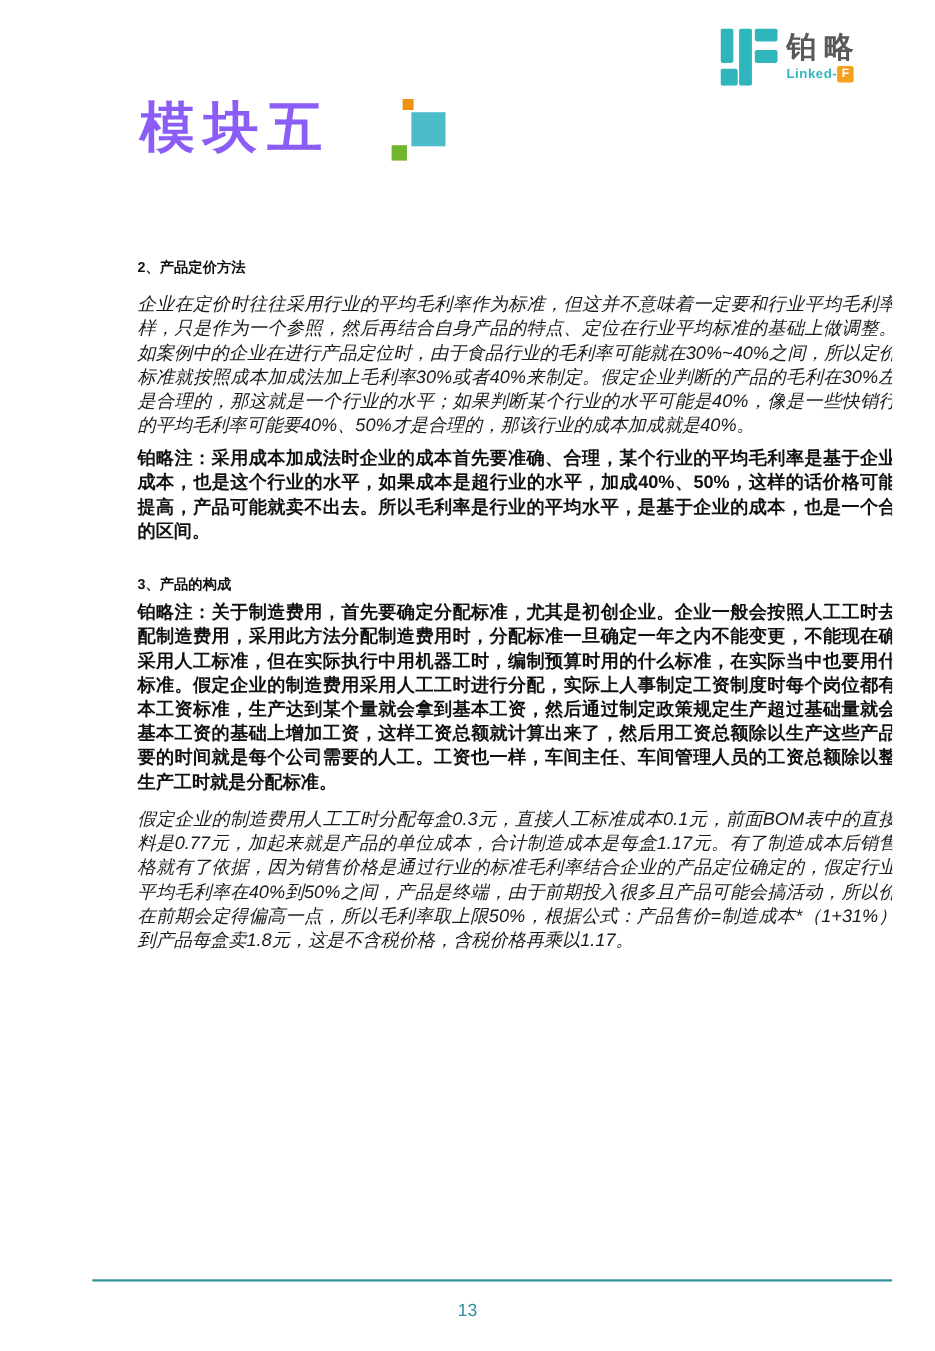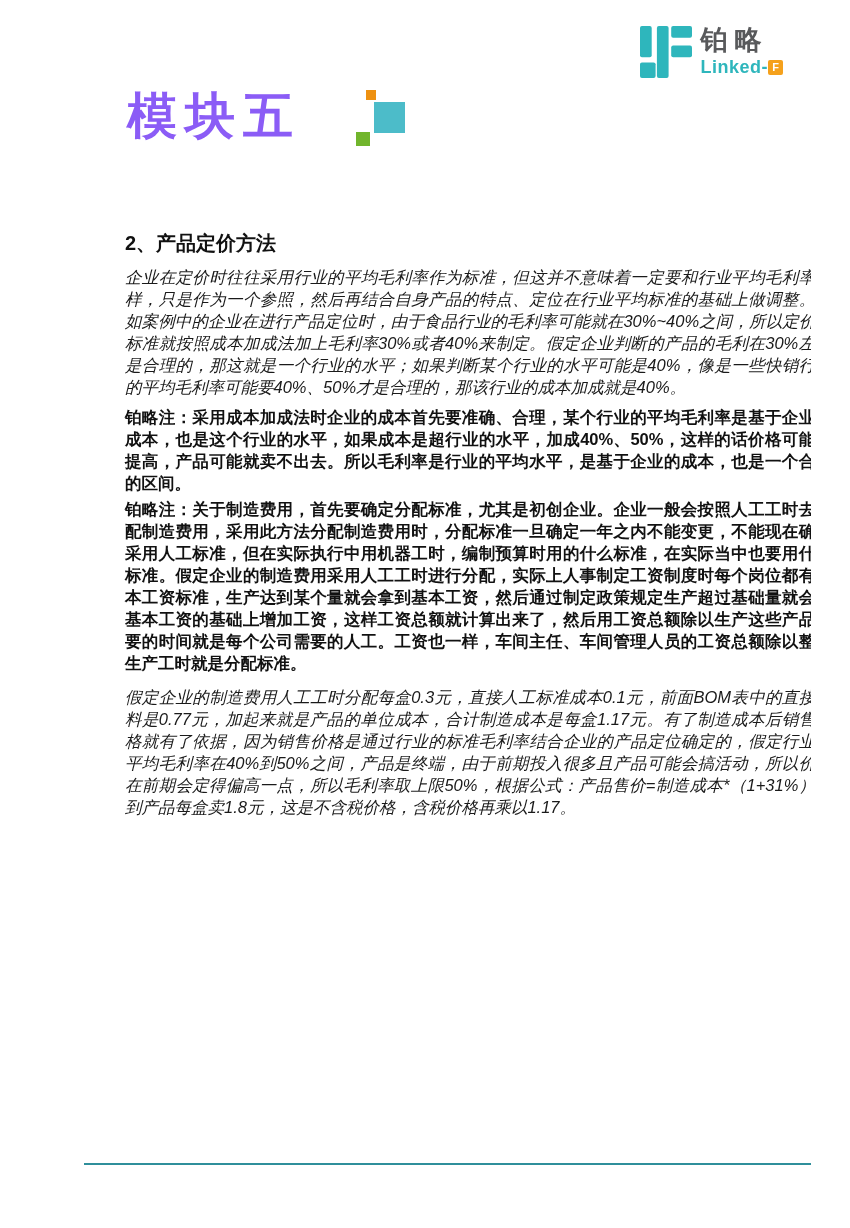--- a/index.html
+++ b/index.html
@@ -13,21 +13,21 @@
     overflow:hidden;
     margin:0 auto;
   }
 
   
   .logo { position:absolute; top:26px; right:28px; display:flex; align-items:center; gap:8px; }
   .logo-mark { width:52px; height:52px; }
   .logo-text { display:flex; flex-direction:column; align-items:flex-start; }
   .logo-cn { font-size:27px; font-weight:bold; color:#58595b; letter-spacing:7px; line-height:1.1; }
   .logo-en-row { display:flex; align-items:center; margin-top:1px; }
-  .logo-en { font-size:18px; font-weight:bold; color:#2eb6bc; letter-spacing:0.5px; }
+  .logo-en { font-size:12px; font-weight:bold; color:#2eb6bc; letter-spacing:0.5px; }
   .logo-badge {
     width:15px; height:15px; background:#f5a11c; color:#ffffff;
     font-size:11px; font-weight:bold; display:flex; align-items:center; justify-content:center;
     border-radius:2px;
   }
 
   
   .module-title {
     position:absolute; left:88px; top:86px;
     font-family:"DejaVu Serif", serif;
@@ -40,21 +40,21 @@
   .decor .sq-green  { position:absolute; left:2px;  top:46px; width:14px; height:14px; background:#71b52c; }
   .subtitle {
     position:absolute; left:88px; top:160px;
     font-family:"DejaVu Serif", serif;
     font-size:29px; font-weight:500; color:#1e7f93; letter-spacing:3px;
     line-height:1.3;
   }
 
   
   .content { position:absolute; left:86px; top:228px; width:707px; }
-  .sec-h { font-size:20px; font-weight:bold; color:#111111; line-height:22px; }
+  .sec-h { font-size:13px; font-weight:bold; color:#111111; line-height:22px; }
   .para {
     font-size:16.5px; line-height:22px; color:#1a1a1a;
     text-align:justify; text-justify:inter-ideograph;
   }
   .note { font-weight:bold; color:#111111; }
   .mt4  { margin-top:4px; }
   .mt8  { margin-top:8px; }
   .mt12 { margin-top:12px;font-style:italic; }
   .mt18 { margin-top:4px; }
   .mt26 { margin-top:26px; }
@@ -99,19 +99,21 @@
   <div class="decor">
     <span class="sq-orange"></span>
     <span class="sq-teal"></span>
     <span class="sq-green"></span>
   </div>
 
   <div class="content">
     <h2 class="sec-h mt4">2、产品定价方法</h2>
     <p class="para mt12">企业在定价时往往采用行业的平均毛利率作为标准，但这并不意味着一定要和行业平均毛利率一样，只是作为一个参照，然后再结合自身产品的特点、定位在行业平均标准的基础上做调整。比如案例中的企业在进行产品定位时，由于食品行业的毛利率可能就在30%~40%之间，所以定价的标准就按照成本加成法加上毛利率30%或者40%来制定。假定企业判断的产品的毛利在30%左右是合理的，那这就是一个行业的水平；如果判断某个行业的水平可能是40%，像是一些快销行业的平均毛利率可能要40%、50%才是合理的，那该行业的成本加成就是40%。</p>
     <p class="para note mt8">铂略注：采用成本加成法时企业的成本首先要准确、合理，某个行业的平均毛利率是基于企业的成本，也是这个行业的水平，如果成本是超行业的水平，加成40%、50%，这样的话价格可能会提高，产品可能就卖不出去。所以毛利率是行业的平均水平，是基于企业的成本，也是一个合理的区间。</p>
+    <h2 class="sec-h mt26">3、产品的构成</h2>
     <p class="para note mt18">铂略注：关于制造费用，首先要确定分配标准，尤其是初创企业。企业一般会按照人工工时去分配制造费用，采用此方法分配制造费用时，分配标准一旦确定一年之内不能变更，不能现在确定采用人工标准，但在实际执行中用机器工时，编制预算时用的什么标准，在实际当中也要用什么标准。假定企业的制造费用采用人工工时进行分配，实际上人事制定工资制度时每个岗位都有基本工资标准，生产达到某个量就会拿到基本工资，然后通过制定政策规定生产超过基础量就会在基本工资的基础上增加工资，这样工资总额就计算出来了，然后用工资总额除以生产这些产品需要的时间就是每个公司需要的人工。工资也一样，车间主任、车间管理人员的工资总额除以整个生产工时就是分配标准。</p>
     <p class="para mt12">假定企业的制造费用人工工时分配每盒0.3元，直接人工标准成本0.1元，前面BOM表中的直接材料是0.77元，加起来就是产品的单位成本，合计制造成本是每盒1.17元。有了制造成本后销售价格就有了依据，因为销售价格是通过行业的标准毛利率结合企业的产品定位确定的，假定行业的平均毛利率在40%到50%之间，产品是终端，由于前期投入很多且产品可能会搞活动，所以价格在前期会定得偏高一点，所以毛利率取上限50%，根据公式：产品售价=制造成本*（1+31%）得到产品每盒卖1.8元，这是不含税价格，含税价格再乘以1.17。</p>
   </div>
 
   <div class="footer-line"></div>
+  <div class="page-number">13</div>
 
 </div>
 
 </body></html>

